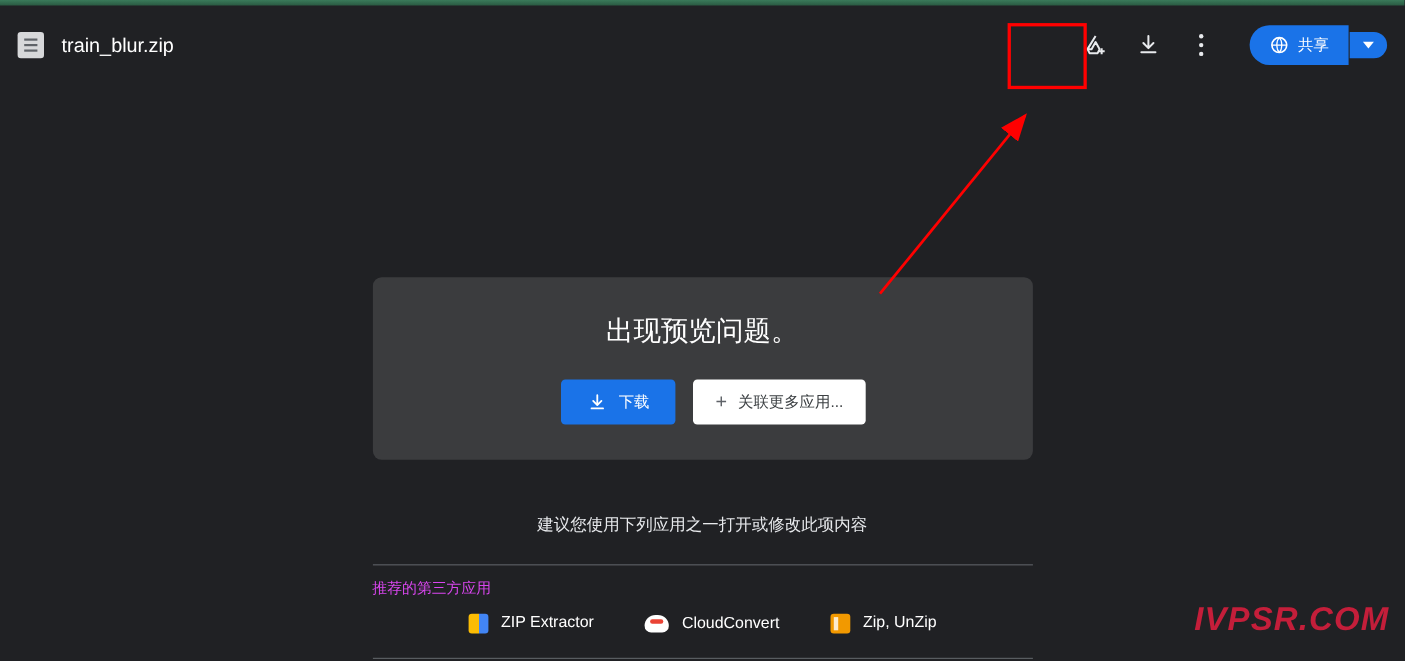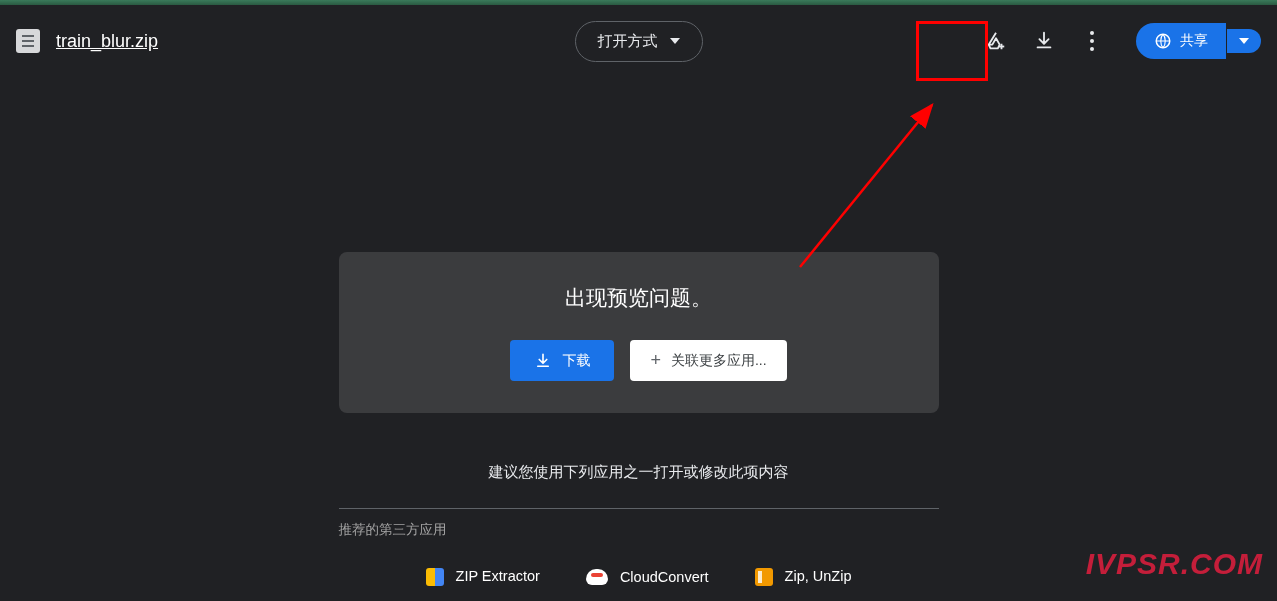--- a/index.html
+++ b/index.html
@@ -1,21 +1,21 @@
 <!DOCTYPE html>
 <html><head>
 <meta charset="utf-8">
 <style>
 * { margin: 0; padding: 0; box-sizing: border-box; font-family: "Google Sans", "Microsoft YaHei", Arial, sans-serif; }
 body { width: 1277px; height: 601px; background: #202124; color: #fff; overflow: hidden; position: relative; }
 
 .top-green-bar { height: 5px; background: linear-gradient(to bottom, #3a7a5a, #2a5a42); }
 
 .header { height: 72px; display: flex; align-items: center; padding: 0 16px; position: relative; }
-.file-info { display: flex; align-items: center; gap: 16px; text-decoration: underline; }
+.file-info { display: flex; align-items: center; gap: 16px; }
 .file-icon { width: 24px; height: 24px; background: #d7d8da; border-radius: 3px; display: flex; align-items: center; justify-content: center; }
 .file-icon-inner { width: 12px; height: 2.5px; background: #5f6368; box-shadow: 0 -5px 0 #5f6368, 0 5px 0 #5f6368; }
 .file-name { font-size: 18px; color: #fff; font-weight: 500; }
 
 .open-with-btn { position: absolute; left: 50%; transform: translateX(-50%); border: 1px solid #5f6368; border-radius: 24px; padding: 10px 22px; display: flex; align-items: center; gap: 12px; cursor: pointer; color: #e8eaed; font-size: 15px; }
 .triangle-down { width: 0; height: 0; border-left: 5px solid transparent; border-right: 5px solid transparent; border-top: 6px solid #e8eaed; }
 
 .header-actions { margin-left: auto; display: flex; align-items: center; gap: 8px; }
 .icon-btn { width: 40px; height: 40px; display: flex; align-items: center; justify-content: center; cursor: pointer; border-radius: 50%; }
 .icon-btn svg { width: 22px; height: 22px; fill: none; stroke: #e8eaed; stroke-width: 2; }
@@ -26,31 +26,31 @@
 .share-main { background: #1a73e8; color: #fff; padding: 9px 18px; border-radius: 20px 0 0 20px; display: flex; align-items: center; gap: 8px; font-size: 14px; cursor: pointer; }
 .share-dropdown { background: #1a73e8; padding: 9px 12px; border-radius: 0 20px 20px 0; margin-left: 1px; cursor: pointer; display: flex; align-items: center; }
 .share-dropdown .triangle-down { border-top-color: #fff; }
 .globe-icon { width: 18px; height: 18px; }
 
 .red-box { position: absolute; left: 916px; top: 21px; width: 72px; height: 60px; border: 3px solid #ff0000; background: transparent; pointer-events: none; }
 
 .main-content { display: flex; flex-direction: column; align-items: center; padding-top: 175px; }
 
 .preview-card { width: 600px; background: rgba(255,255,255,0.12); border-radius: 8px; padding: 32px 24px; text-align: center; }
-.preview-title { font-size: 21px; color: #fff; margin-bottom: 28px; }
+.preview-title { font-size: 25px; color: #fff; margin-bottom: 28px; }
 .card-buttons { display: flex; gap: 16px; justify-content: center; }
 .download-btn { background: #1a73e8; color: #fff; padding: 10px 24px; border-radius: 4px; display: flex; align-items: center; gap: 10px; cursor: pointer; font-size: 14px; border: none; margin-left: 20px; }
 .connect-btn { background: #fff; color: #3c4043; padding: 10px 20px; border-radius: 4px; display: flex; align-items: center; gap: 10px; cursor: pointer; font-size: 14px; border: none; }
 .plus-icon { font-size: 18px; color: #5f6368; font-weight: 300; }
 
 .suggestion-text { margin-top: 50px; font-size: 15px; color: #e8eaed; }
 
 .third-party-section { width: 600px; margin-top: 26px; }
 .third-party-divider { border: none; border-top: 1px solid #5f6368; margin-bottom: 12px; }
-.third-party-label { font-size: 13.5px; color: #a3a3a3; margin-bottom: 29px; }
+.third-party-label { font-size: 13.5px; color: #d946ef; margin-bottom: 14px; }
 .third-party-apps { display: flex; gap: 46px; justify-content: center; align-items: center; padding-bottom: 10px; }
 .app-item { display: flex; align-items: flex-start; gap: 12px; cursor: pointer; }
 .app-icon-box { width: 18px; height: 18px; border-radius: 3px; display: inline-block; }
 .app-icon-zip { background: linear-gradient(to right, #fbbc04 50%, #4285f4 50%); }
 .app-icon-cloud { width: 22px; height: 16px; background: #fff; border-radius: 10px 10px 6px 6px; position: relative; }
 .app-icon-cloud::before { content: ""; position: absolute; top: 4px; left: 5px; width: 12px; height: 4px; background: #ea4335; border-radius: 2px; }
 .app-icon-orange { background: #f29900; position: relative; }
 .app-icon-orange::after { content: ""; position: absolute; top: 3px; left: 3px; width: 4px; height: 12px; background: rgba(255,255,255,0.8); }
 .app-name { font-size: 14.5px; color: #fff; }
 .bottom-divider { border: none; border-top: 1px solid #5f6368; margin-top: 12px; }
@@ -65,24 +65,20 @@
 <div class="top-green-bar"></div>
 
 <div class="header">
   <div class="file-info">
     <div class="file-icon">
       <div class="file-icon-inner"></div>
     </div>
     <span class="file-name">train_blur.zip</span>
   </div>
 
-  <div class="open-with-btn">
-    <span>打开方式</span>
-    <span class="triangle-down"></span>
-  </div>
 
   <div class="header-actions">
     <div class="icon-btn">
       <svg viewBox="0 0 24 24">
         <path d="M12 3 L4 16 L8 16 L12 9 L16 16 L14 20 L6 20 L4 16" stroke="#e8eaed" fill="none" stroke-linejoin="round"></path>
         <line x1="18" y1="15" x2="18" y2="21" stroke="#e8eaed"></line>
         <line x1="15" y1="18" x2="21" y2="18" stroke="#e8eaed"></line>
       </svg>
     </div>
     <div class="icon-btn">

